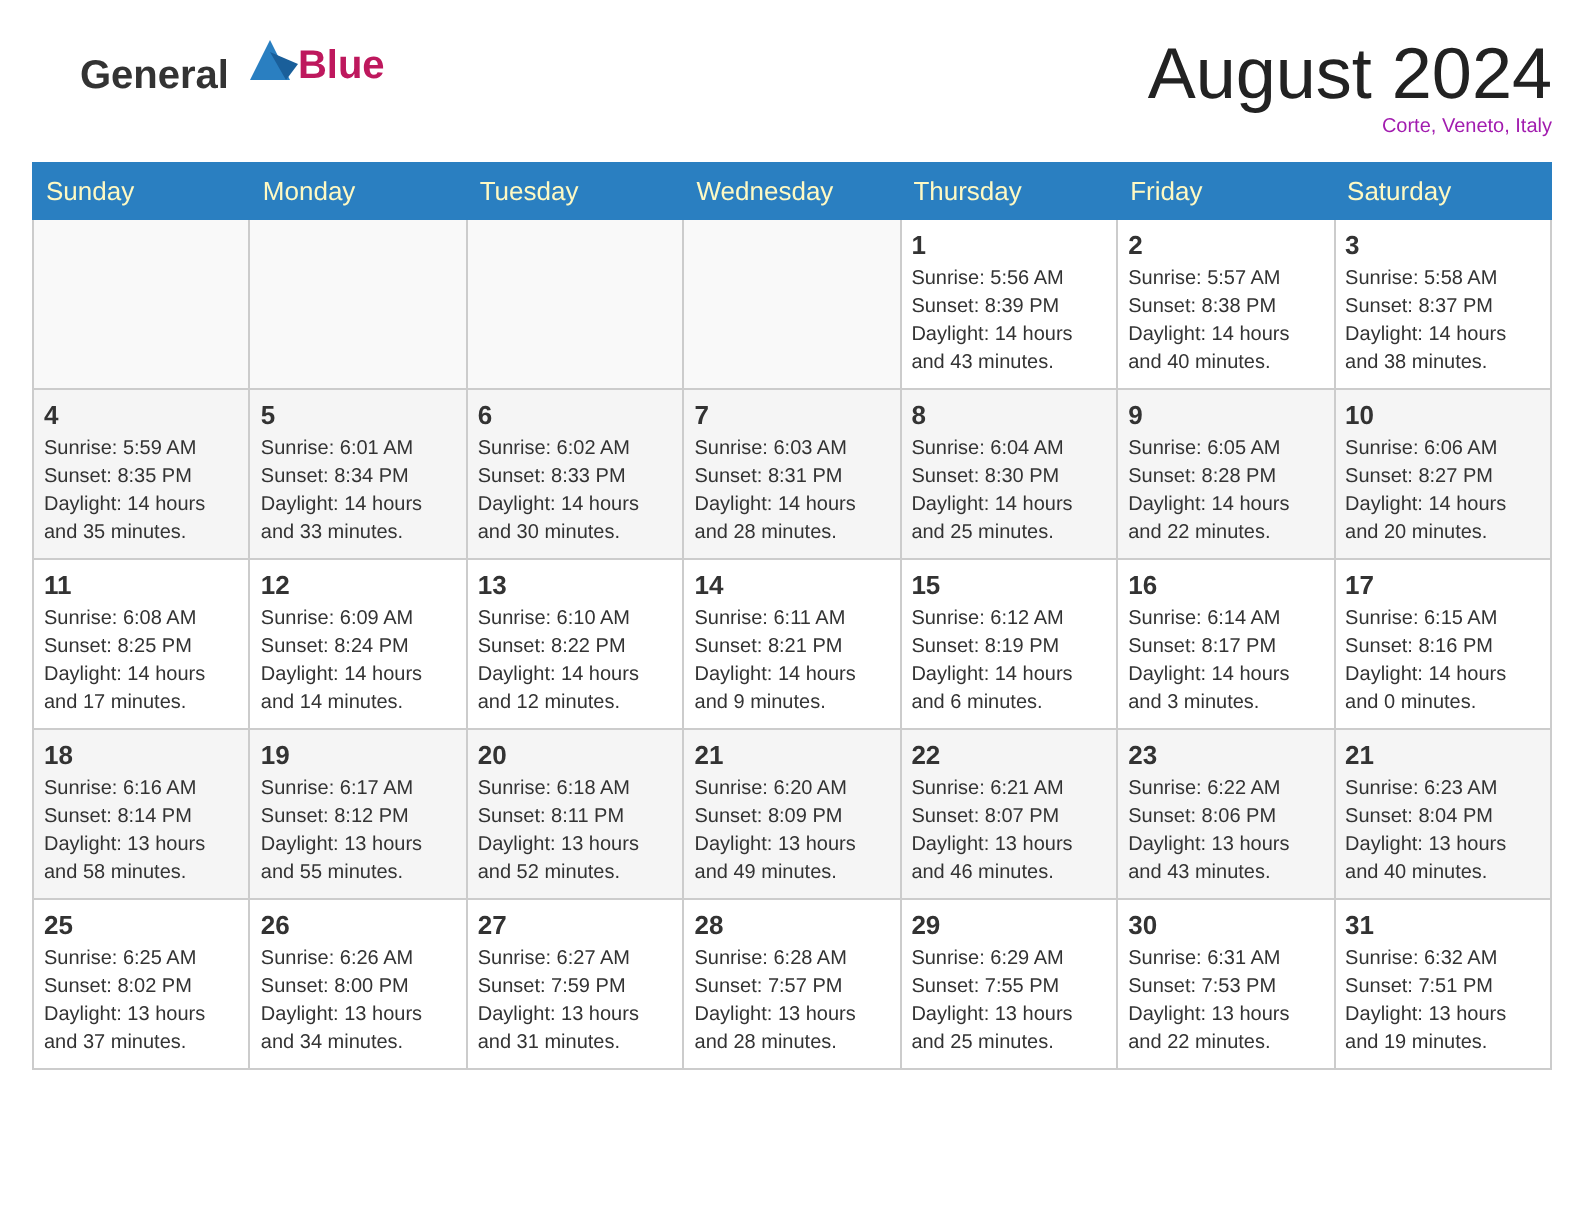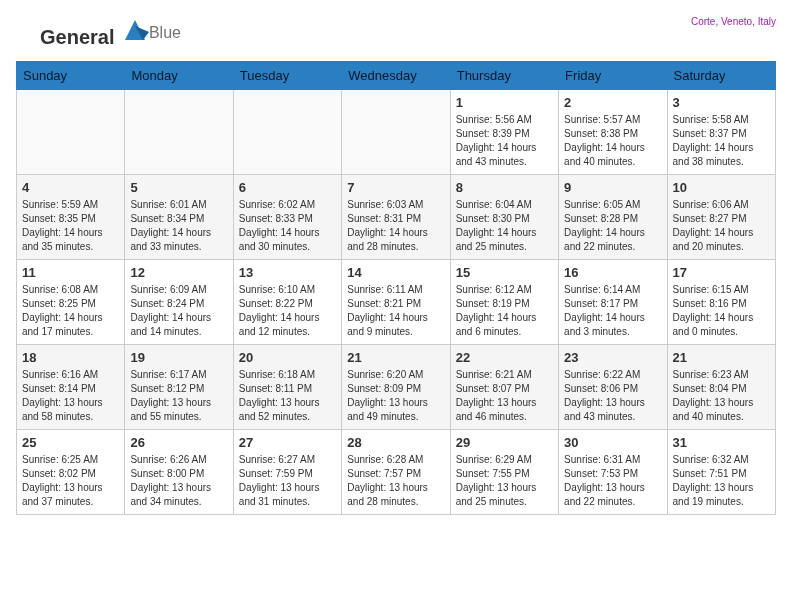--- a/index.html
+++ b/index.html
@@ -20,23 +20,23 @@
     .logo {
       display: flex;
       align-items: center;
     }
     .logo-text-general {
       font-size: 20px;
       font-weight: bold;
       color: #333;
     }
     .logo-text-blue {
-      font-size: 16px;
-      font-weight: normal;
-      color: #737373;
+      font-size: 20px;
+      font-weight: bold;
+      color: #be185d;
     }
     .logo-icon {
       width: 28px;
       height: 28px;
       margin-left: 2px;
     }
     .title-block {
       text-align: right;
     }
     .month-year {
@@ -48,21 +48,21 @@
       font-size: 10px;
       color: #a21caf;
     }
     table {
       width: 100%;
       border-collapse: collapse;
       table-layout: fixed;
     }
     th {
       background-color: #2a7fc1;
-      color: #0f172a;
+      color: #fef9c3;
       text-align: left;
       padding: 6px 6px;
       font-size: 13px;
       font-weight: normal;
       border: 1px solid #2a7fc1;
     }
     td {
       border: 1px solid #ccc;
       vertical-align: top;
       padding: 5px 5px;
@@ -102,20 +102,21 @@
       <svg class="logo-icon" viewBox="0 0 28 28" xmlns="http://www.w3.org/2000/svg">
         <polygon points="4,24 14,4 24,24" fill="#2a7fc1"></polygon>
         <polygon points="14,10 22,24 28,16" fill="#1a5f9a"></polygon>
       </svg>
     </div>
     <div>
       <span class="logo-text-blue">Blue</span>
     </div>
   </div>
   <div class="title-block">
+    <div class="month-year">August 2024</div>
     <div class="location">Corte, Veneto, Italy</div>
   </div>
 </div>
 
 <table>
   <thead>
     <tr>
     <th>Sunday</th>
         <th>Monday</th>
         <th>Tuesday</th>

